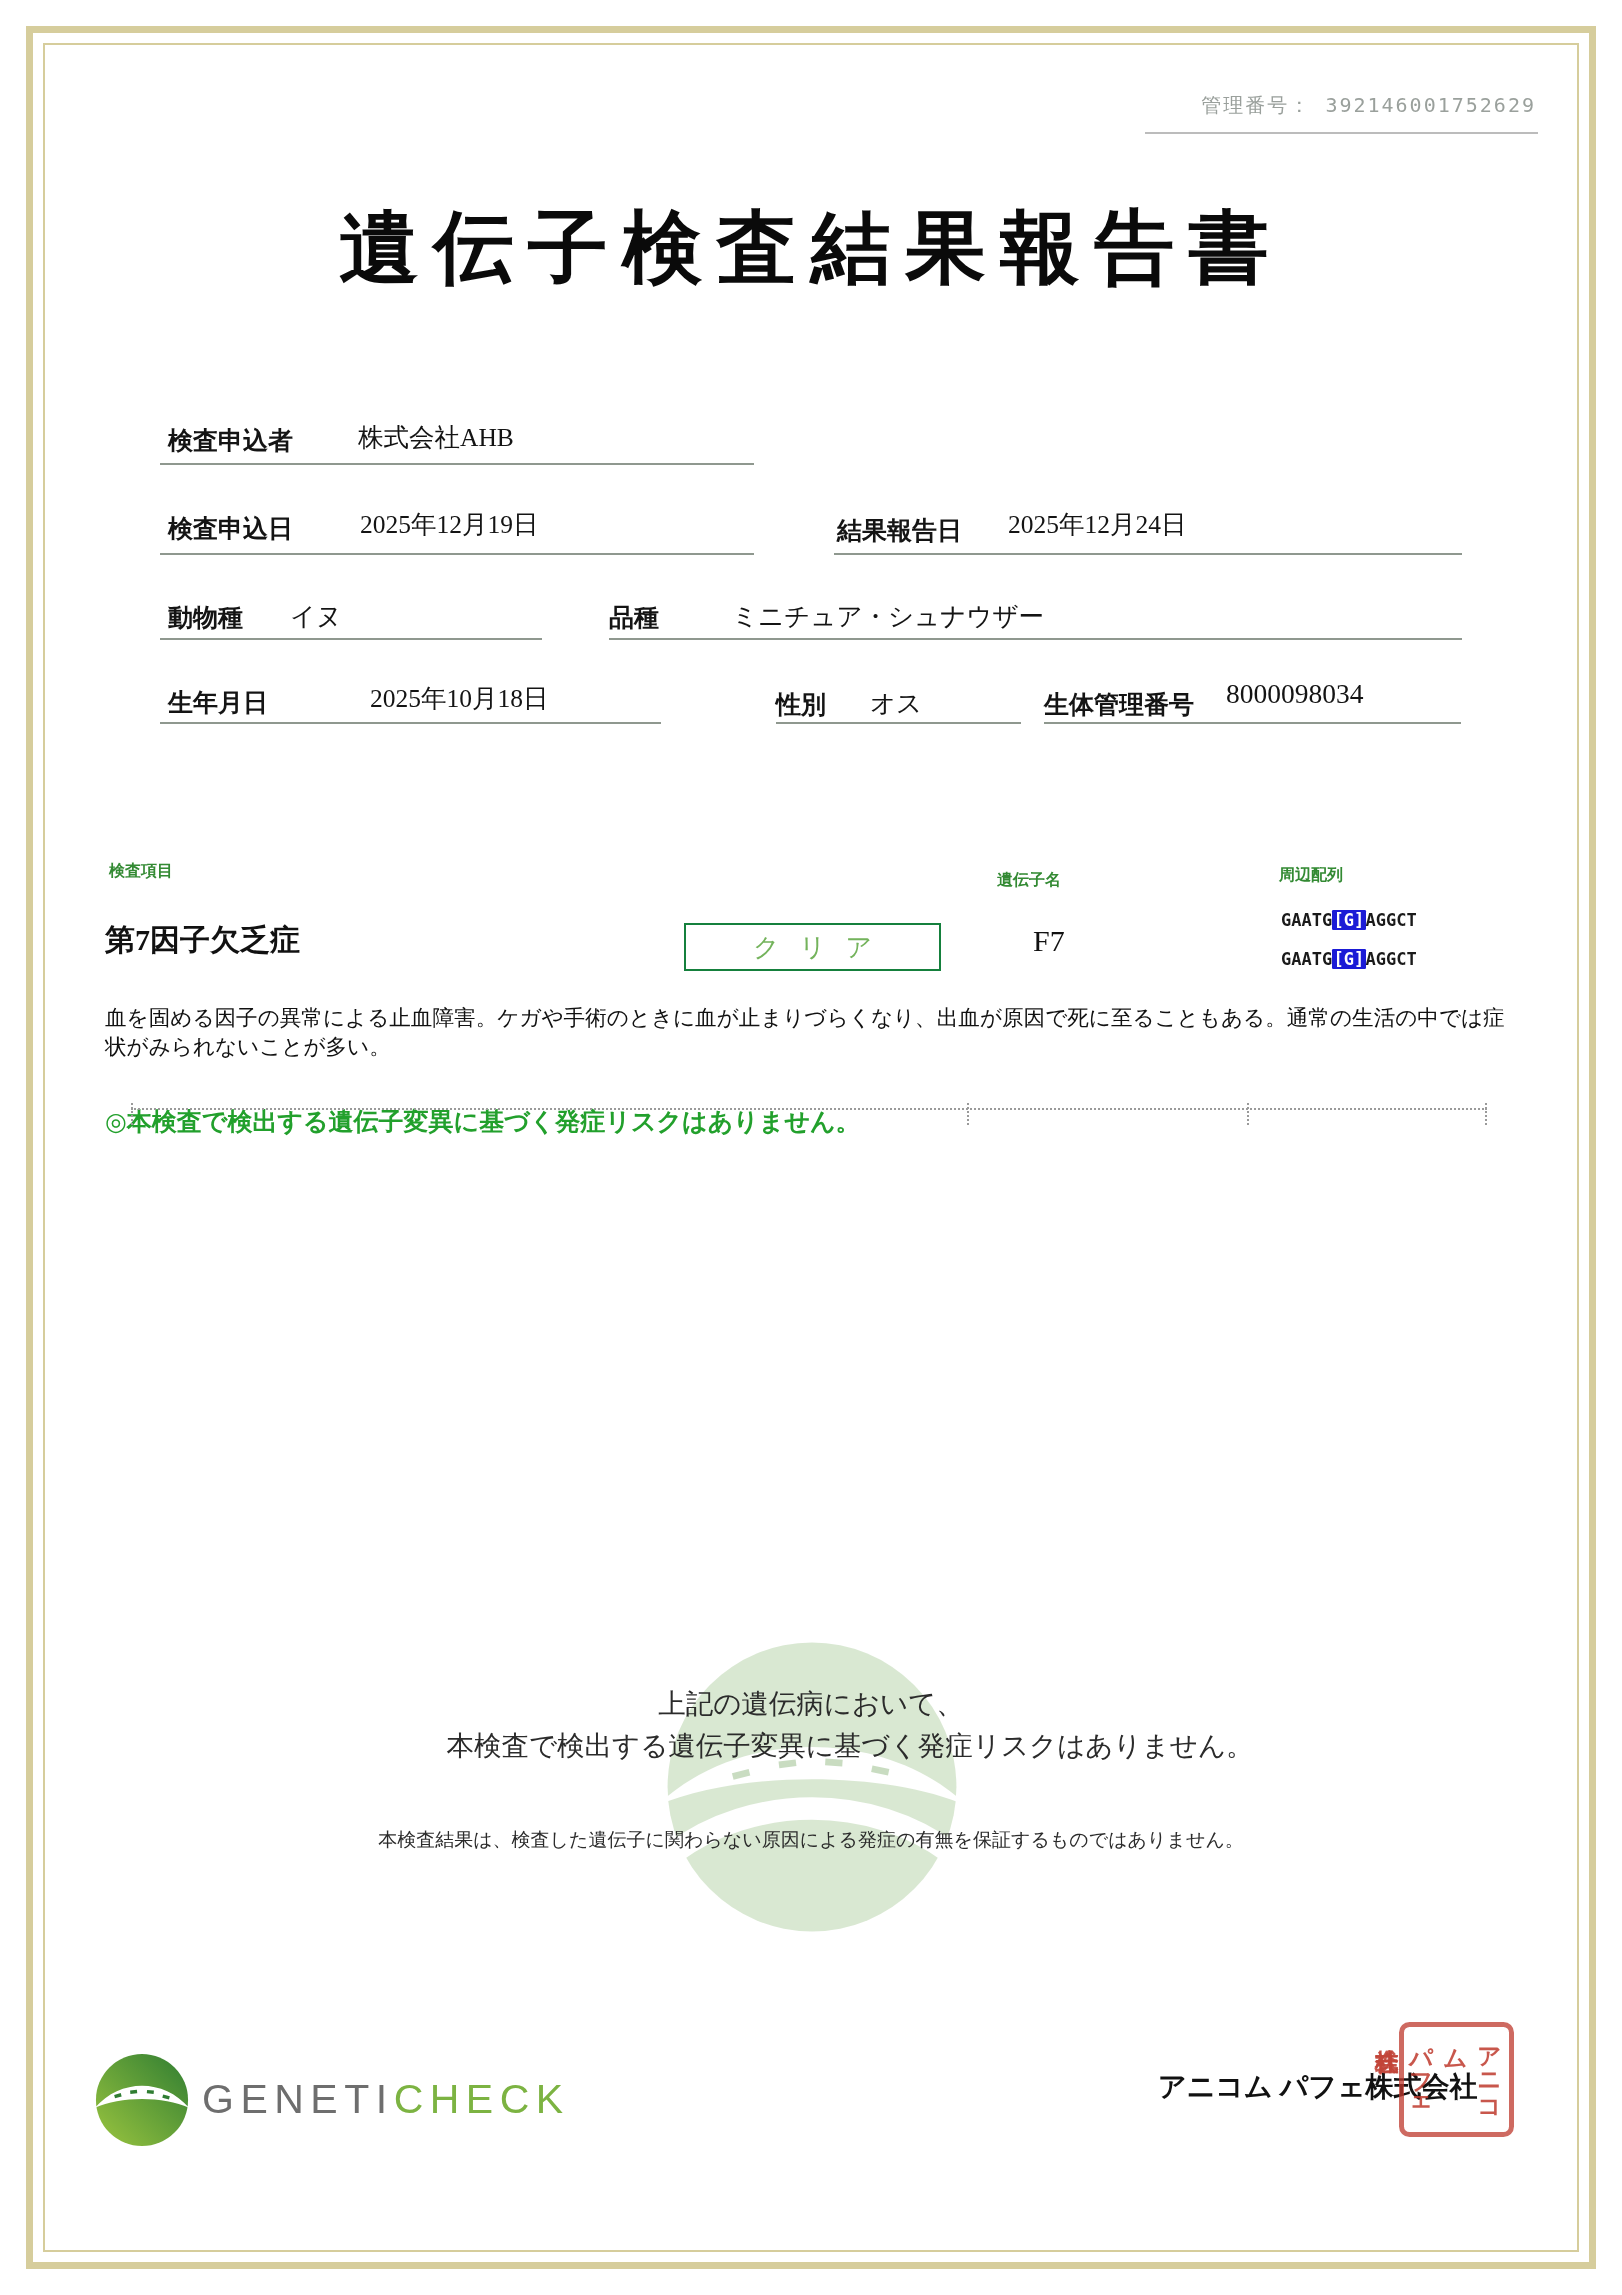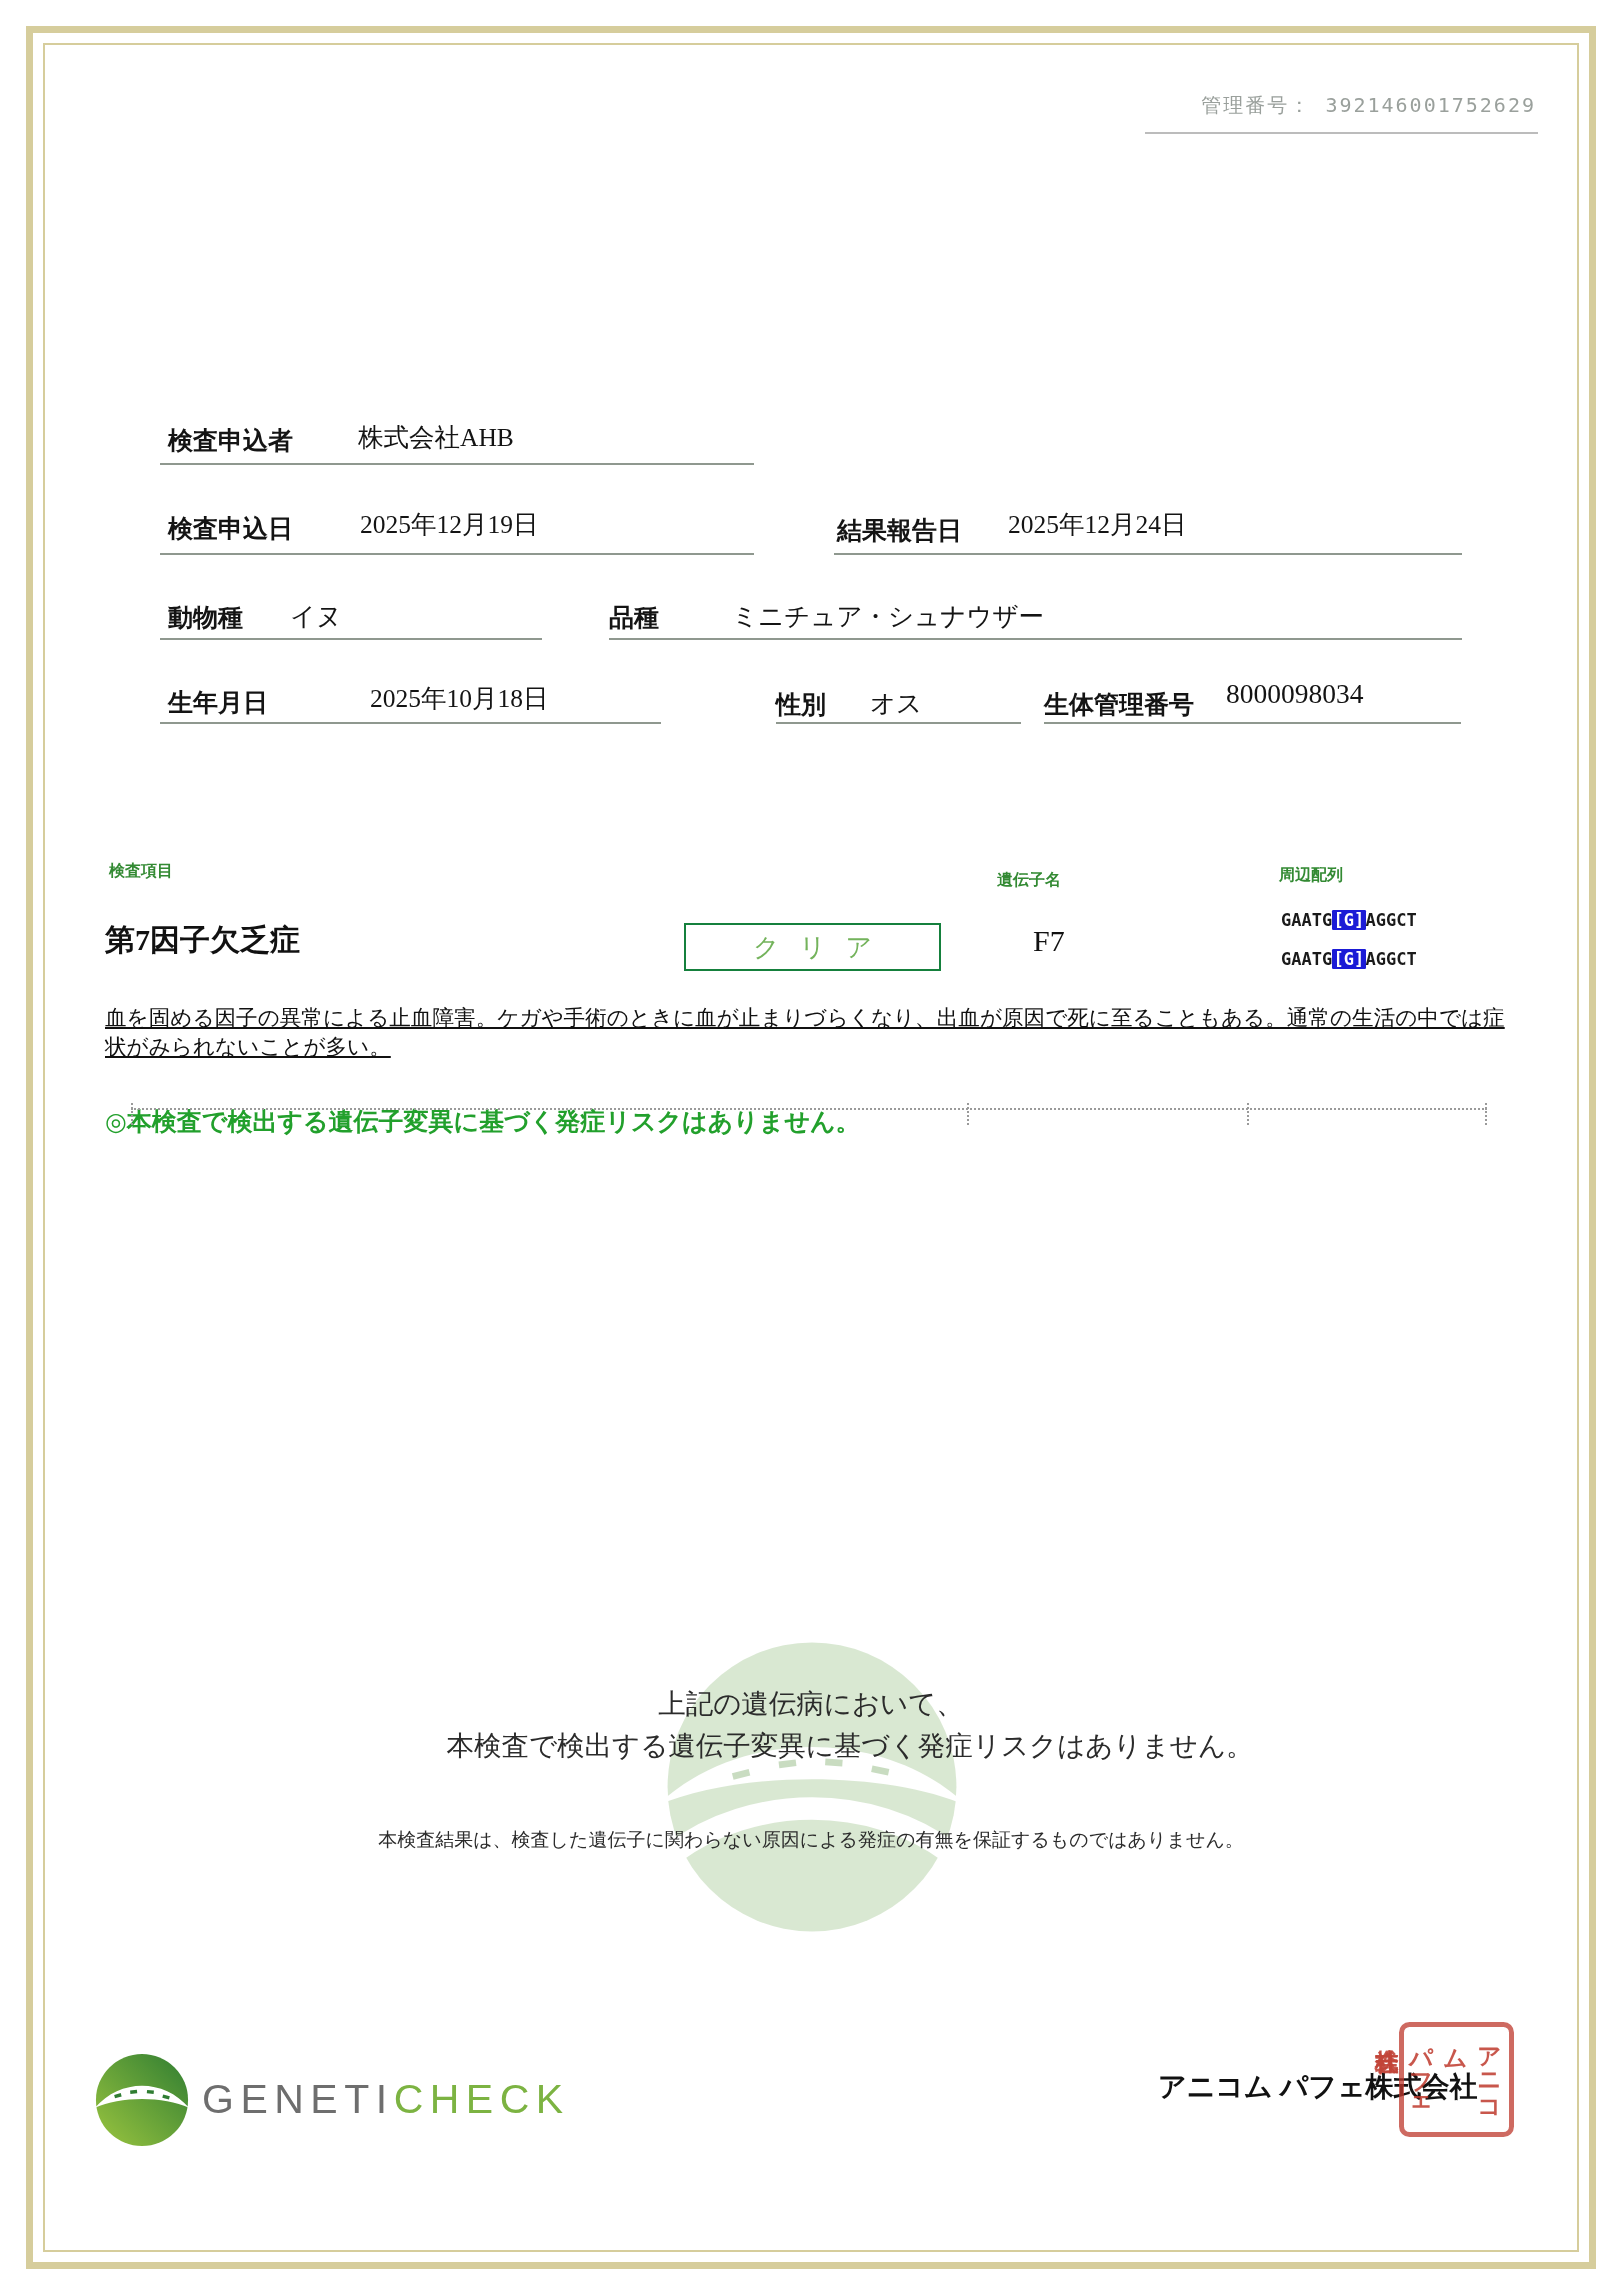--- a/index.html
+++ b/index.html
@@ -47,21 +47,21 @@
   #hdr-gene{left:997px;top:870px;}
   #hdr-seq{left:1279px;top:865px;}
   .res-item{position:absolute;left:105px;top:920px;font-size:30px;font-weight:600;color:#111;}
   .clear-box{position:absolute;left:684px;top:923px;width:257px;height:48px;
              border:2px solid #15803d;display:flex;align-items:center;justify-content:center;box-sizing:border-box;}
   .clear-text{color:#74b35c;font-size:26px;letter-spacing:19.6px;padding-left:19.6px;}
   .gene{position:absolute;left:1033px;top:924px;font-size:30px;color:#111;}
   .seq{position:absolute;font-family:"DejaVu Sans Mono",monospace;font-size:17px;font-weight:bold;color:#1a1a1a;white-space:nowrap;}
   #seq1{left:1281px;top:910px;} #seq2{left:1281px;top:949px;}
   .seq .var{background:#1b1bd6;color:#ffffff;padding:0 1.3px;border-radius:1.3px;}
-  .desc{position:absolute;left:105px;top:1004px;width:1420px;font-size:21.6px;line-height:29.4px;color:#111;text-decoration:underline;}
+  .desc{position:absolute;left:105px;top:1004px;width:1420px;font-size:21.6px;line-height:29.4px;color:#111;}
   .risk{position:absolute;left:105px;top:1105px;font-size:25px;font-weight:bold;color:#22a02c;white-space:nowrap;}
 
   .dash-h{position:absolute;left:131px;top:1108px;width:1356px;border-top:2px dotted #9a9a9a;}
   .dash-v{position:absolute;top:1103px;height:22px;border-left:2px dotted #9a9a9a;}
   #tick-1{left:131px;} #tick-2{left:967px;} #tick-3{left:1247px;} #tick-4{left:1485px;}
 
   
   .watermark{position:absolute;left:653px;top:1628px;width:318px;height:318px;opacity:.42;}
   .sum{position:absolute;left:0;width:100%;text-align:center;
        font-family:"Liberation Sans","DejaVu Sans",sans-serif;color:#2b2b2b;white-space:nowrap;}
@@ -89,20 +89,21 @@
 
   <div class="frame-outer"></div>
   <div class="frame-inner"></div>
 
   <div class="mgmt">
     <span>管理番号：</span>
     <span>392146001752629</span>
   </div>
   <div class="mgmt-line"></div>
 
+  <h1 class="title">遺伝子検査結果報告書</h1>
 
   <span class="lbl" id="lbl-applicant">検査申込者</span>
   <span class="val" id="val-applicant">株式会社AHB</span>
   <div class="rule" id="rule-1"></div>
 
   <span class="lbl" id="lbl-applydate">検査申込日</span>
   <span class="val" id="val-applydate">2025年12月19日</span>
   <div class="rule" id="rule-2a"></div>
   <span class="lbl" id="lbl-reportdate">結果報告日</span>
   <span class="val" id="val-reportdate">2025年12月24日</span>

